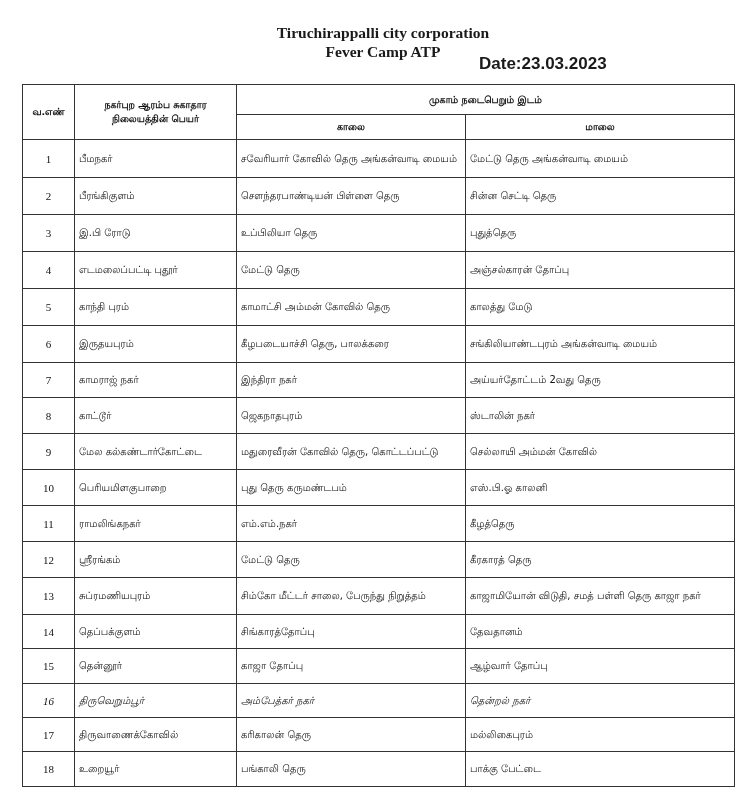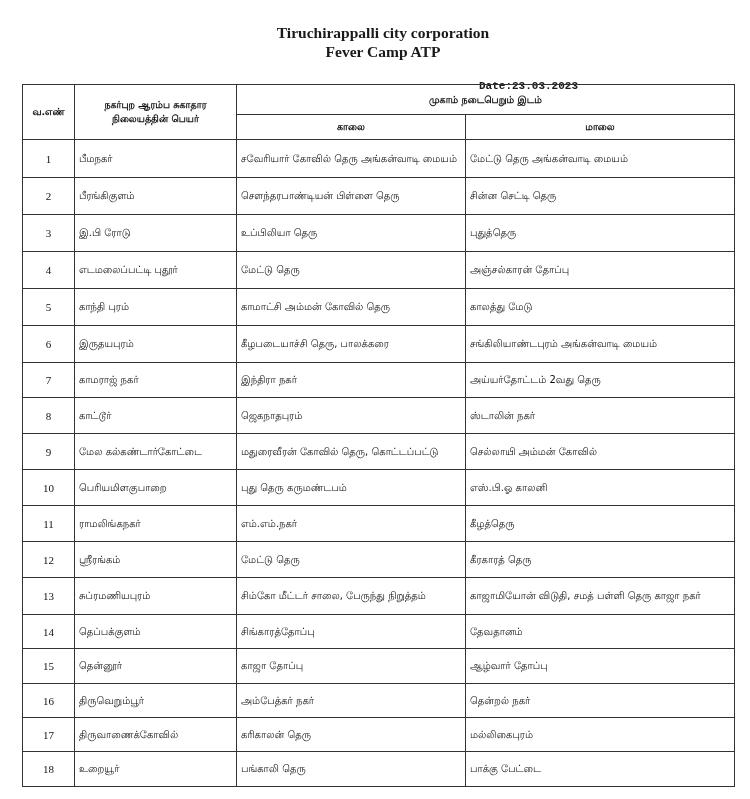--- a/index.html
+++ b/index.html
@@ -1,20 +1,20 @@
 <!DOCTYPE html>
 <html><head>
 <meta charset="utf-8">
 <style>
   html, body { margin: 0; padding: 0; background: #ffffff; }
   body { width: 750px; height: 799px; position: relative; overflow: hidden; font-family: "DejaVu Sans", sans-serif; color: #111; }
   .title { position: absolute; left: 8px; width: 750px; text-align: center; font-family: "Liberation Serif", serif; font-weight: bold; font-size: 15.5px; color: #1a1a1a; }
   #t1 { top: 24px; }
   #t2 { top: 43px; text-align: center; }
-  #date { position: absolute; top: 80px; left: 479px; font-family: Liberation Mono, monospace; font-weight: bold; font-size: 11px; color: #1a1a1a; }
+  #date { position: absolute; top: 54px; left: 479px; font-family: Liberation Sans, sans-serif; font-weight: bold; font-size: 17px; color: #1a1a1a; }
   table { position: absolute; left: 22px; top: 84px; width: 712px; border-collapse: collapse; table-layout: fixed; }
   td, th { border: 1.3px solid #333; padding: 0 4px; font-size: 10px; vertical-align: middle; line-height: 14px; }
   th { font-weight: bold; font-size: 9.5px; text-align: center; }
   col.c0 { width: 52px; }
   col.c1 { width: 162px; }
   col.c2 { width: 229px; }
   col.c3 { width: 269px; }
   .hdr1 { height: 30px; }
   .hdr2 { height: 25px; }
   td.num { text-align: center; font-family: "Liberation Serif", serif; font-size: 11px; }
@@ -129,21 +129,21 @@
         <td>தெப்பக்குளம்</td>
         <td>சிங்காரத்தோப்பு</td>
         <td>தேவதானம்</td>
       </tr>
       <tr class="row" style="height: 35px; margin-top: 10px;">
         <td class="num">15</td>
         <td>தென்னூர்</td>
         <td>காஜா தோப்பு</td>
         <td>ஆழ்வார் தோப்பு</td>
       </tr>
-      <tr class="row" style="height: 34px;">
+      <tr class="row" style="height: 34px; font-style: italic;">
         <td class="num">16</td>
         <td>திருவெறும்பூர்</td>
         <td>அம்பேத்கர் நகர்</td>
         <td>தென்றல் நகர்</td>
       </tr>
       <tr class="row" style="height: 34px;">
         <td class="num">17</td>
         <td>திருவாணைக்கோவில்</td>
         <td>கரிகாலன் தெரு</td>
         <td>மல்லிகைபுரம்</td>

